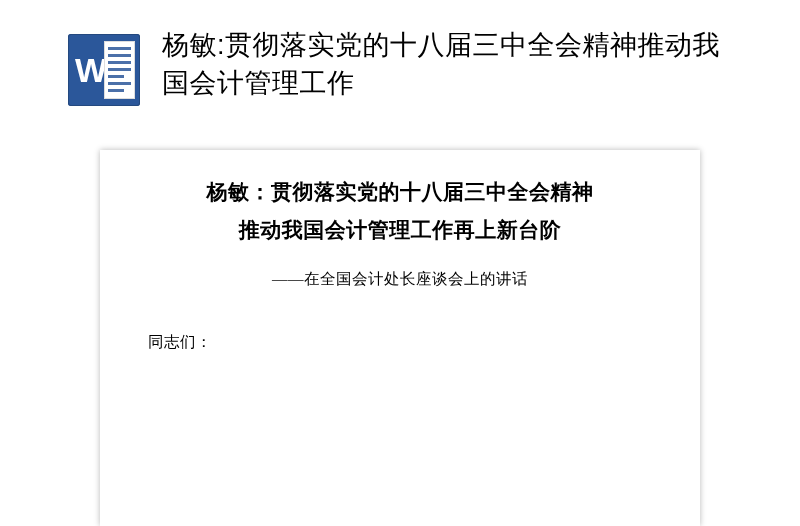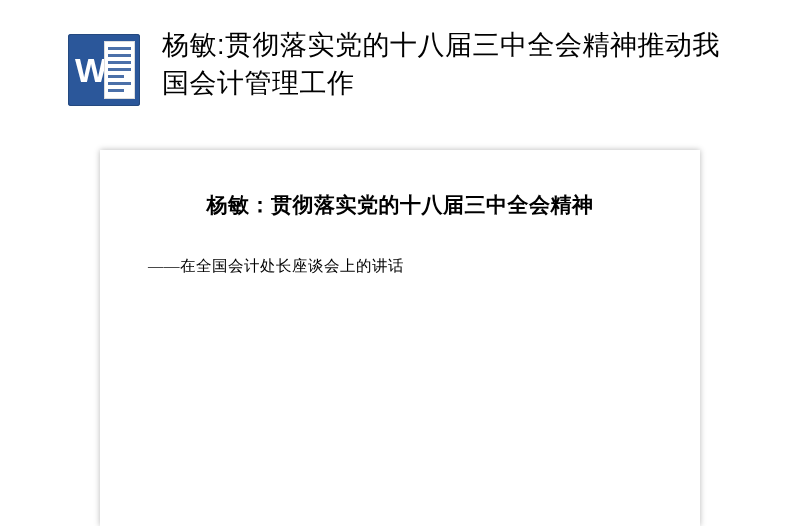--- a/index.html
+++ b/index.html
@@ -90,38 +90,38 @@
   
   .sheet {
     position: absolute;
     left: 100px;
     top: 150px;
     width: 600px;
     height: 376px;
     background: #ffffff;
     box-shadow: 0 0 6px rgba(0,0,0,0.28);
     box-sizing: border-box;
-    padding: 36px 48px 0 48px;
+    padding: 23px 48px 0 48px;
     overflow: hidden;
   }
   .doc-title {
     text-align: center;
     font-size: 21px;
     font-weight: bold;
     line-height: 1.82;
     color: #000000;
     letter-spacing: 0.5px;
     font-family: "Liberation Serif", serif;
   }
   .doc-subtitle {
-    text-align: left;
+    text-align: center;
     font-size: 15.5px;
     line-height: 1.6;
     color: #000000;
-    margin-top: 30px;
+    margin-top: 18px;
     letter-spacing: 0.5px;
   }
   .doc-byline {
     text-align: center;
     font-size: 15.5px;
     line-height: 1.6;
     color: #000000;
     margin-top: 30px;
     letter-spacing: 0.5px;
   }
@@ -158,16 +158,18 @@
           <i class="short"></i>
           <i></i>
           <i class="short"></i>
       </span>
     </div>
     <div class="header-title">杨敏:贯彻落实党的十八届三中全会精神推动我国会计管理工作</div>
   </div>
 
   <div class="sheet">
     <div class="doc-title">杨敏：贯彻落实党的十八届三中全会精神</div>
+    <div class="doc-title">推动我国会计管理工作再上新台阶</div>
     <div class="doc-subtitle">——在全国会计处长座谈会上的讲话</div>
+    <div class="doc-salutation">同志们：</div>
   </div>
 
 </div>
 
 </body></html>

